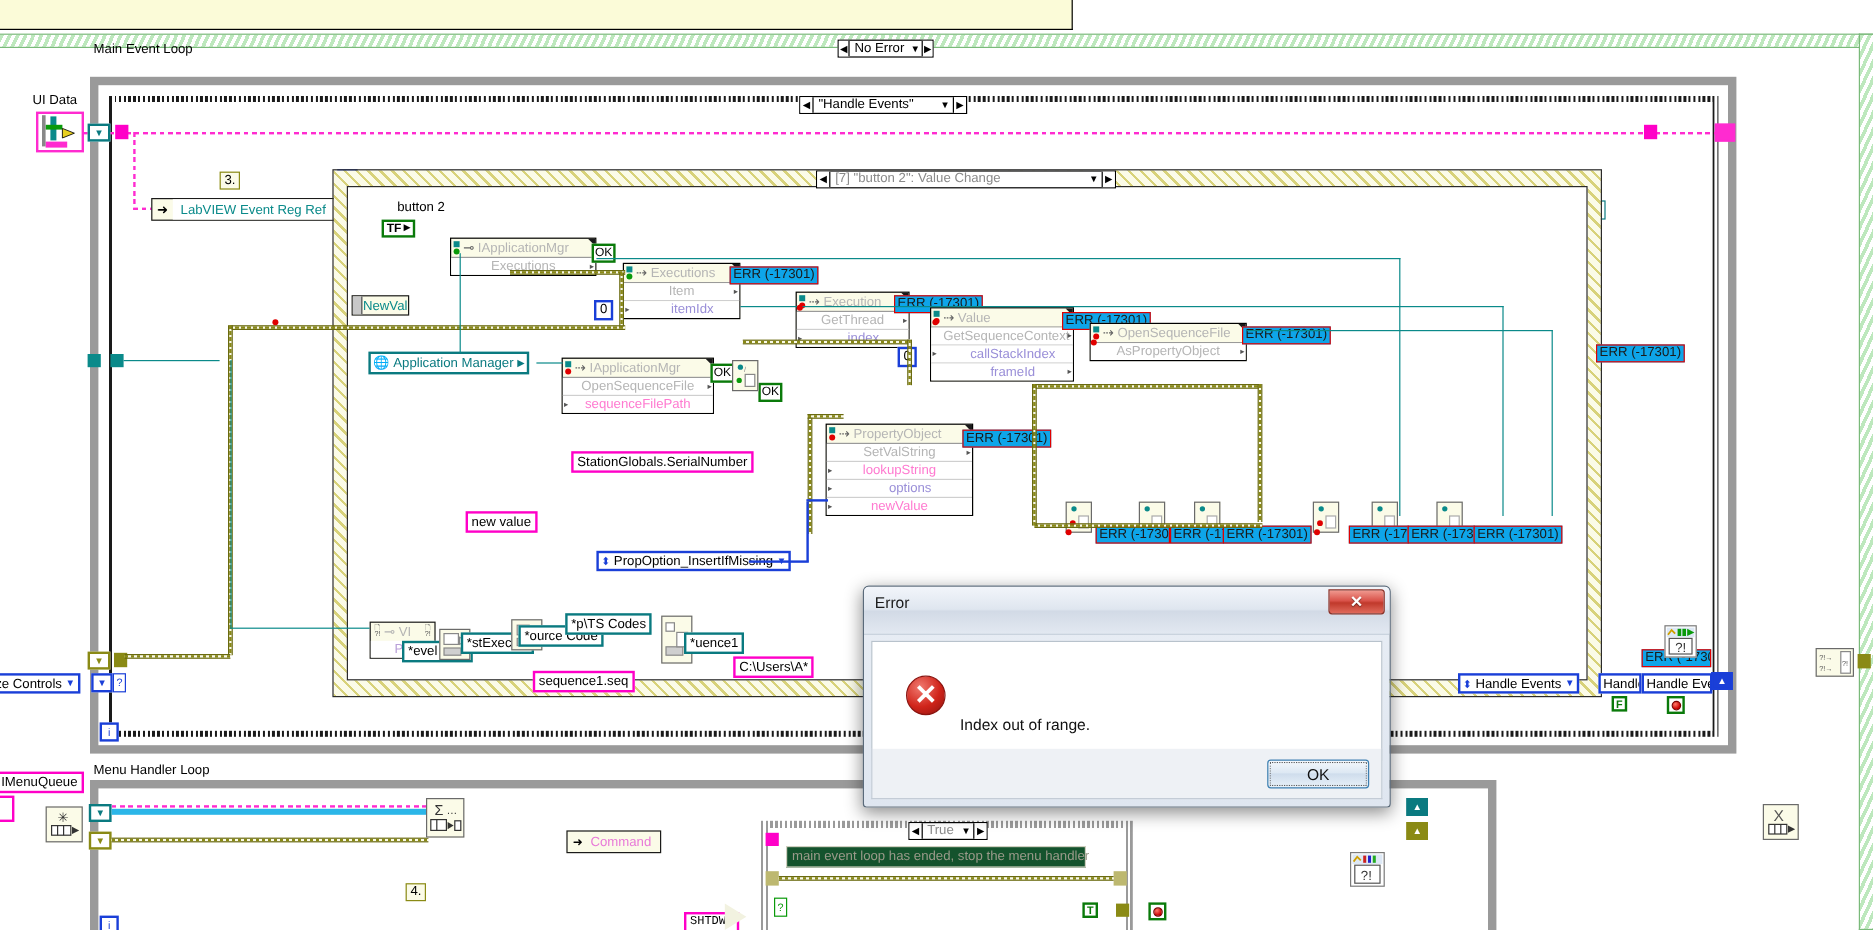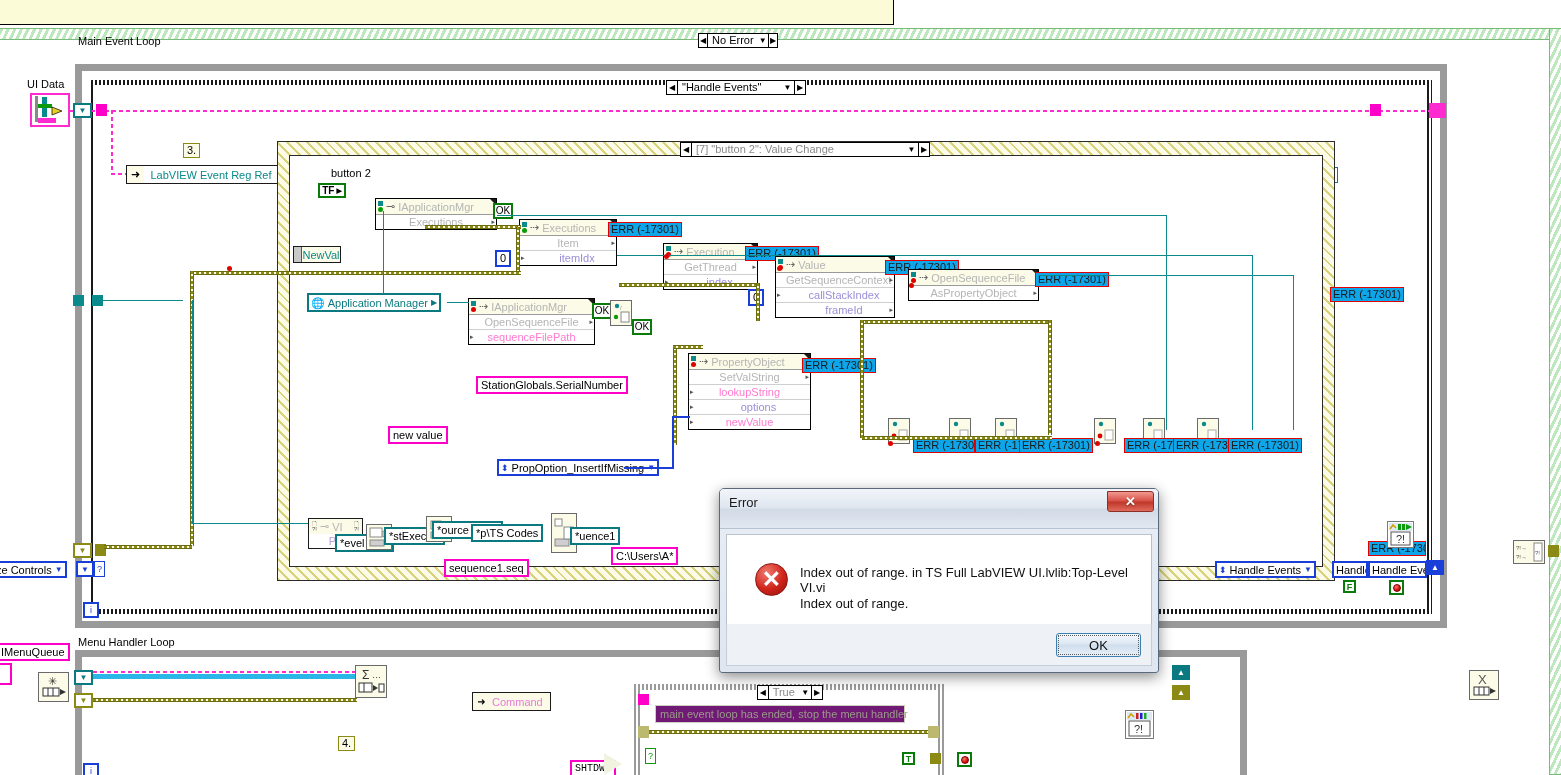--- a/index.html
+++ b/index.html
@@ -532,21 +532,21 @@
   </div>
   <div class="abs const-teal" style="left:384px; top:527px;">*stExec.ini</div>
 
   <div class="abs iconbox" style="left:426px; top:516px; width:26px; height:26px;">
     <svg width="24" height="24" viewBox="0 0 24 24">
       <rect x="4" y="4" width="10" height="8" fill="#fff" stroke="#888"></rect>
       <rect x="4" y="15" width="14" height="6" fill="#cfcfcf" stroke="#888"></rect>
     </svg>
   </div>
   <div class="abs const-teal" style="left:432px; top:521px;">*ource Code</div>
-  <div class="abs const-teal" style="left:471px; top:524px;">*p\TS Codes</div>
+  <div class="abs const-teal" style="left:471px; top:511px;">*p\TS Codes</div>
 
   <div class="abs iconbox" style="left:551px; top:513px; width:26px; height:40px;">
     <svg width="24" height="36" viewBox="0 0 24 36">
       <rect x="3" y="4" width="7" height="7" fill="#fff" stroke="#888"></rect>
       <rect x="3" y="24" width="14" height="7" fill="#cfcfcf" stroke="#888"></rect>
       <rect x="12" y="12" width="9" height="12" fill="#fff" stroke="#888"></rect>
     </svg>
   </div>
   <div class="abs const-teal" style="left:570px; top:527px;">*uence1</div>
   <div class="abs const-pink" style="left:611px; top:547px;">C:\Users\A*</div>
@@ -654,21 +654,21 @@
               background-image: repeating-linear-gradient(90deg,#9a9a9a 0 2px,#fff 2px 4px);"></div>
   <div class="abs" style="left:640px; top:690px; width:298px; height:85px; background:#fff;"></div>
 
   <div class="abs selector" style="left:757px; top:685px; width:66px;">
     <span class="arrowbox">◀</span>
     <span class="sel-text sel-dim">True</span>
     <span class="caret">▼</span>
     <span class="arrowbox r">▶</span>
   </div>
 
-  <div class="abs" style="left:655px; top:705px; width:250px; height:18px; border:1px solid #cfcfbf; background:#701a75;
+  <div class="abs" style="left:655px; top:705px; width:250px; height:18px; border:1px solid #cfcfbf; background:#14532d;
               display:flex;align-items:center;padding:0 4px;">
     <span style="font-size:11px;color:#9a9a8a;white-space:nowrap;">main event loop has ended, stop the menu handler</span>
   </div>
 
   <div class="abs term-sq-pink" style="left:638px; top:694px; width:11px; height:11px;"></div>
   <div class="abs" style="left:638px; top:726px; width:11px; height:12px; background:#bdb870;"></div>
   <div class="abs" style="left:928px; top:726px; width:11px; height:12px; background:#bdb870;"></div>
   <div class="abs wire-err" style="left:649px; top:730px; width:279px;"></div>
 
   <div class="abs tbox" style="left:902px; top:752px;">
@@ -771,21 +771,20 @@
 
   <div id="error-dialog">
     <div class="titlebar">
       <span class="title">Error</span>
       <div class="closebtn">
         <span>✕</span>
       </div>
     </div>
     <div class="body">
       <div class="errico">✕</div>
-      <div class="msg1">Index out of range. in TS Full LabVIEW UI.lvlib:Top-Level VI.vi</div>
       <div class="msg2">Index out of range.</div>
     </div>
     <div class="footer">
       <div class="okbtn">
         <span>OK</span>
       </div>
     </div>
   </div>
 
 </div>

